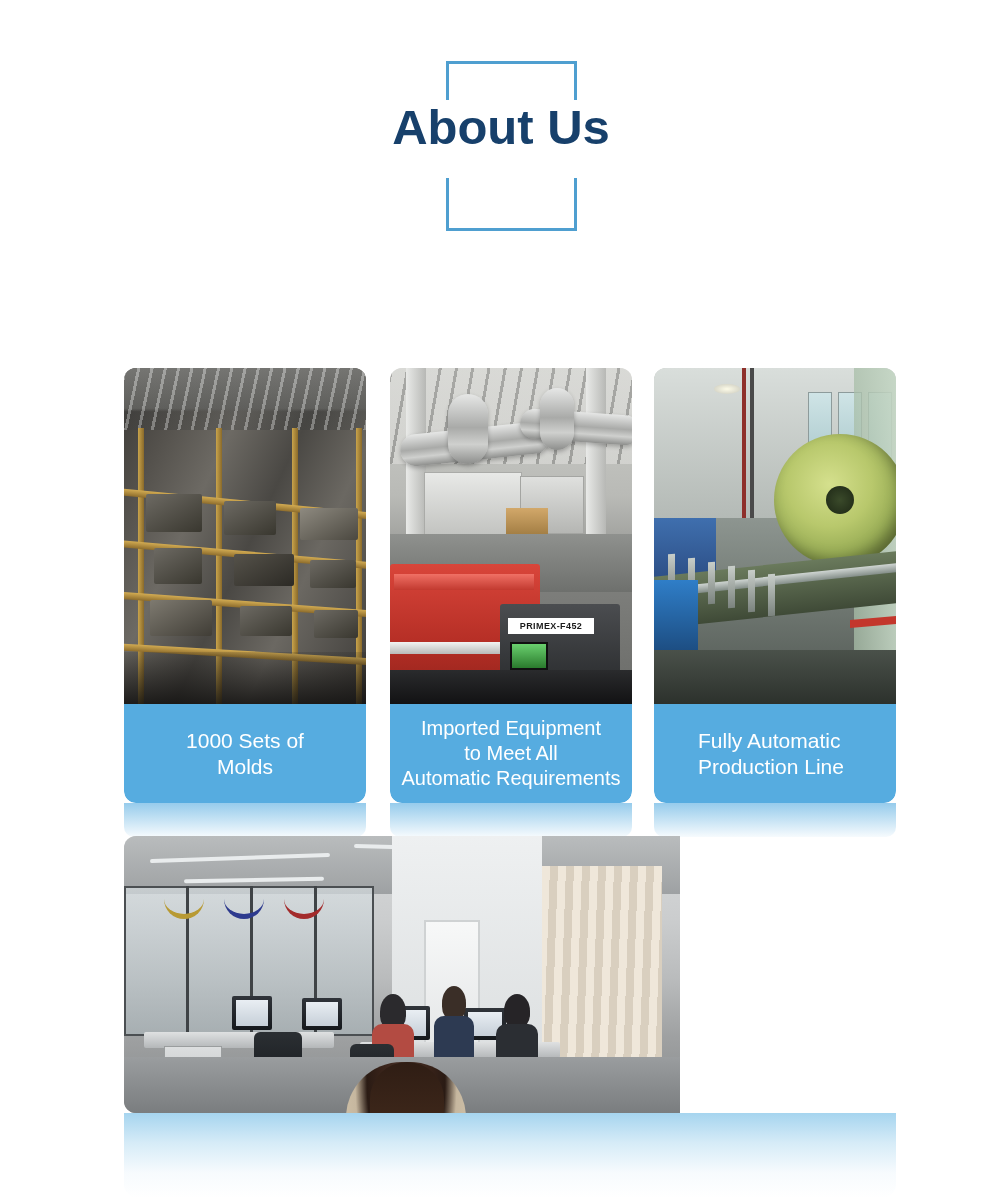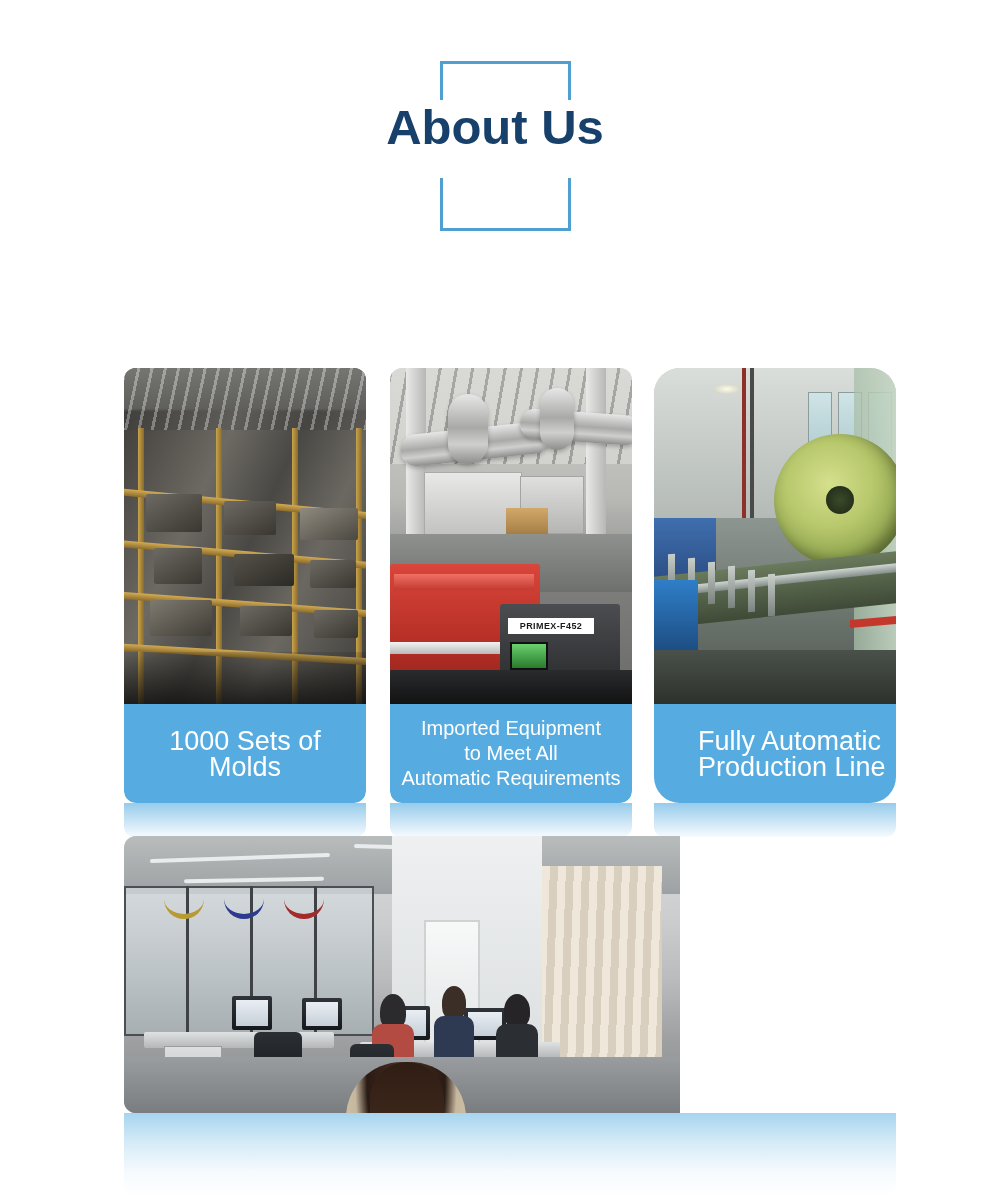--- a/index.html
+++ b/index.html
@@ -11,21 +11,21 @@
     width: 990px;
     height: 1200px;
     position: relative;
     overflow: hidden;
     font-family: "Liberation Sans", sans-serif;
   }
 
   
   .header {
     position: absolute;
-    left: 0;
+    left: 6px;
     top: 0;
     width: 836px;
     height: 300px;
   }
   .header-frame {
     position: absolute;
     left: 440px;
     top: 61px;
     width: 131px;
     height: 170px;
@@ -89,21 +89,21 @@
   .card {
     position: absolute;
     top: 0;
     width: 242px;
     height: 435px;
     border-radius: 12px;
     overflow: hidden;
   }
   .card-1 { left: 0px; }
   .card-2 { left: 266px; }
-  .card-3 { left: 530px; border-radius: 26px; }
+  .card-3 { left: 530px; }
 
   .card-photo {
     position: absolute;
     left: 0;
     top: 0;
     width: 242px;
     height: 336px;
     overflow: hidden;
     text-decoration: underline;
   }
@@ -115,21 +115,21 @@
     height: 99px;
     background: #56ace0;
     border-radius: 0 0 12px 12px;
     display: flex;
     align-items: center;
     justify-content: center;
     box-sizing: border-box;
   }
   .caption-text {
     color: #ffffff;
-    font-size: 27px;
+    font-size: 21px;
     line-height: 26px;
     text-align: center;
     white-space: pre-line;
     padding: 0 4px;
   }
   .card-2 .caption-text { font-size: 20px; line-height: 25px; }
   .card-3 .card-caption { justify-content: flex-start; padding-left: 40px; }
   .card-3 .caption-text { text-align: left; }
 
   

